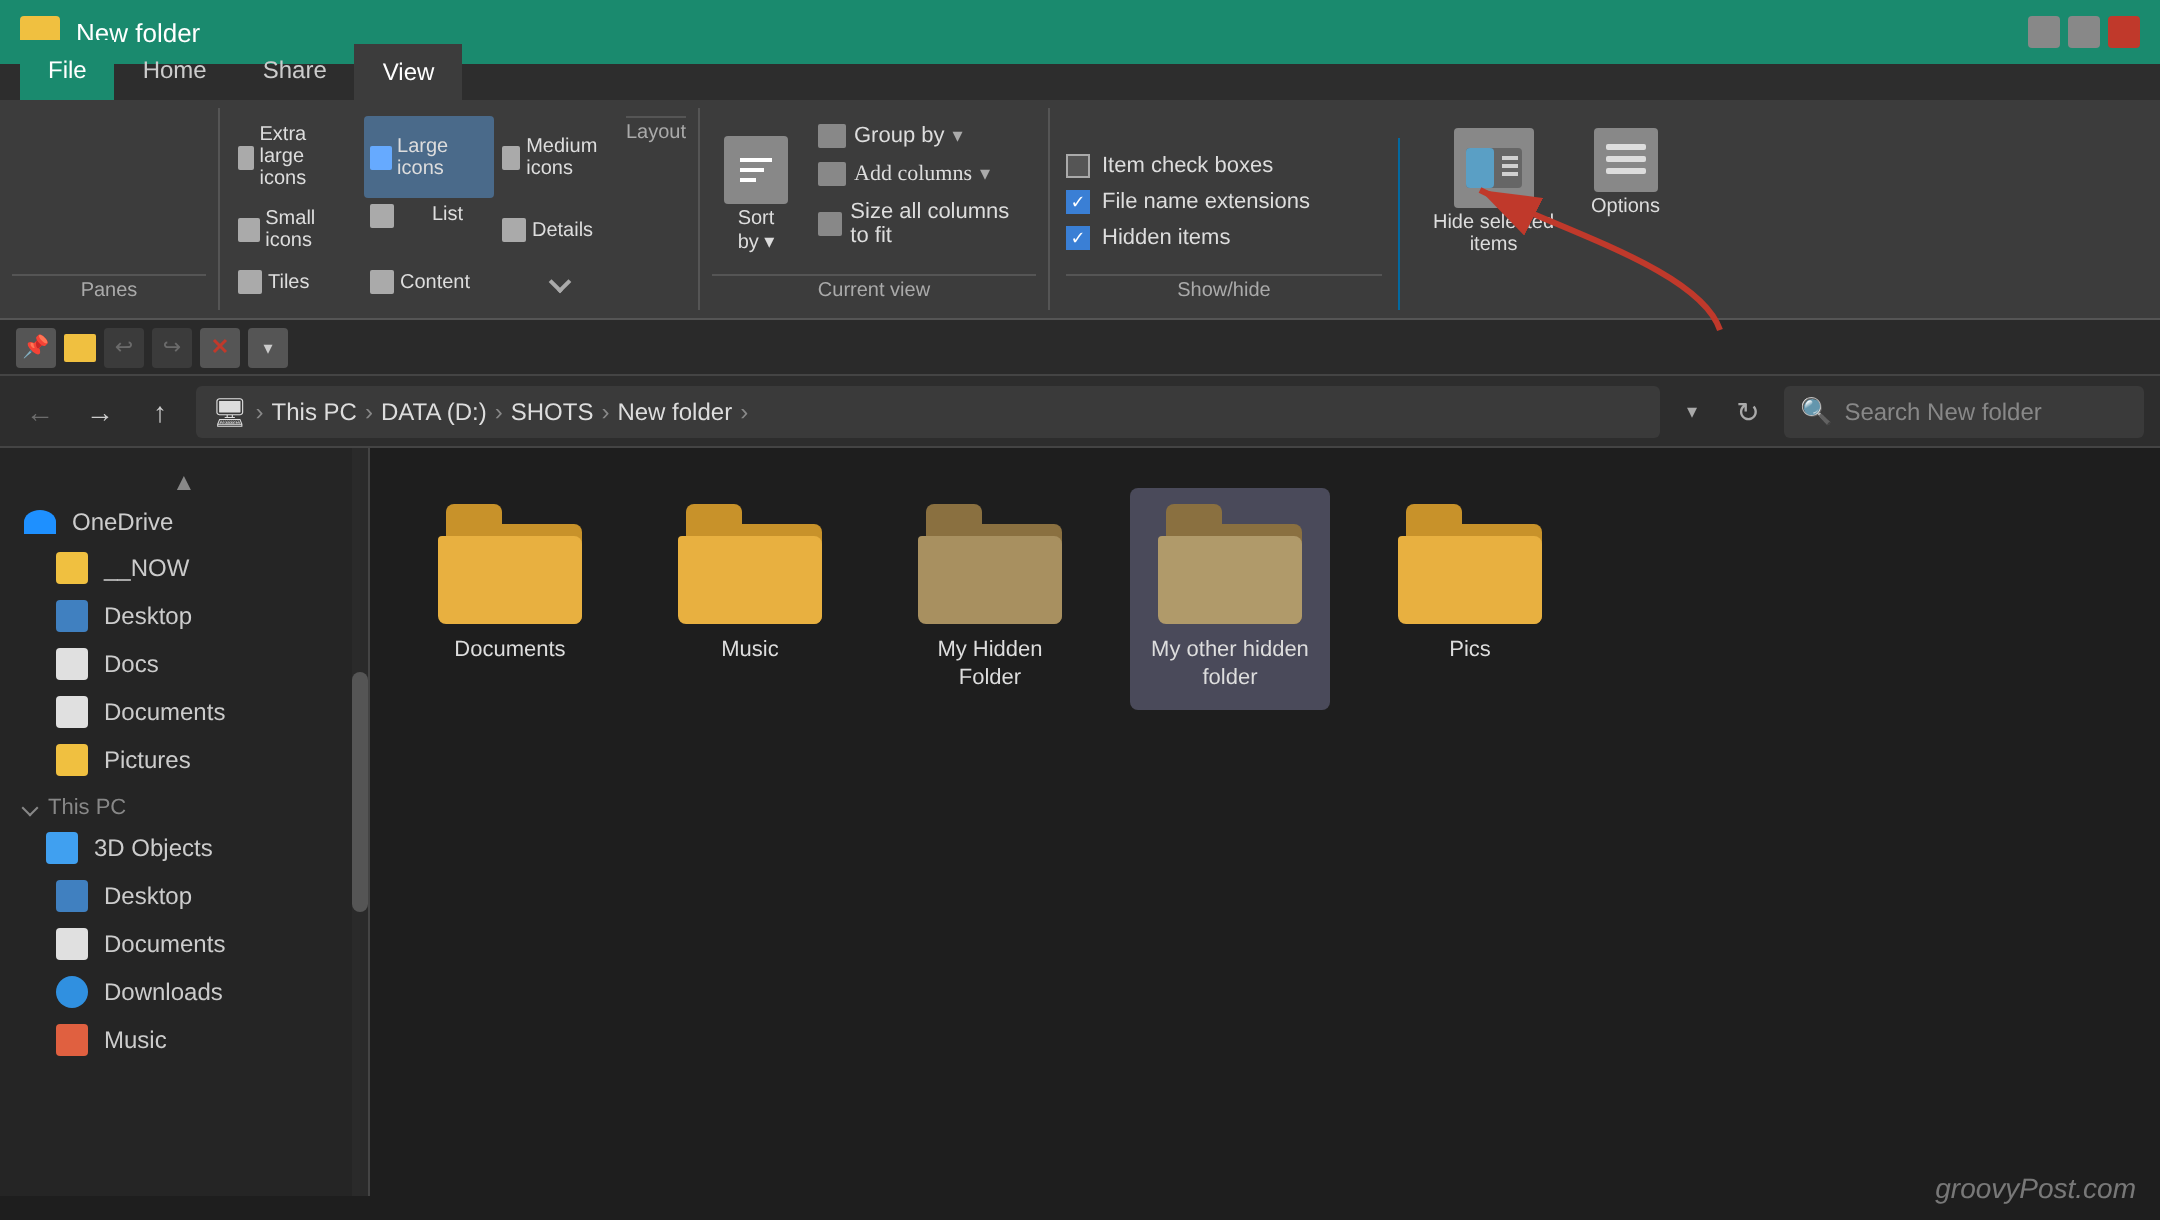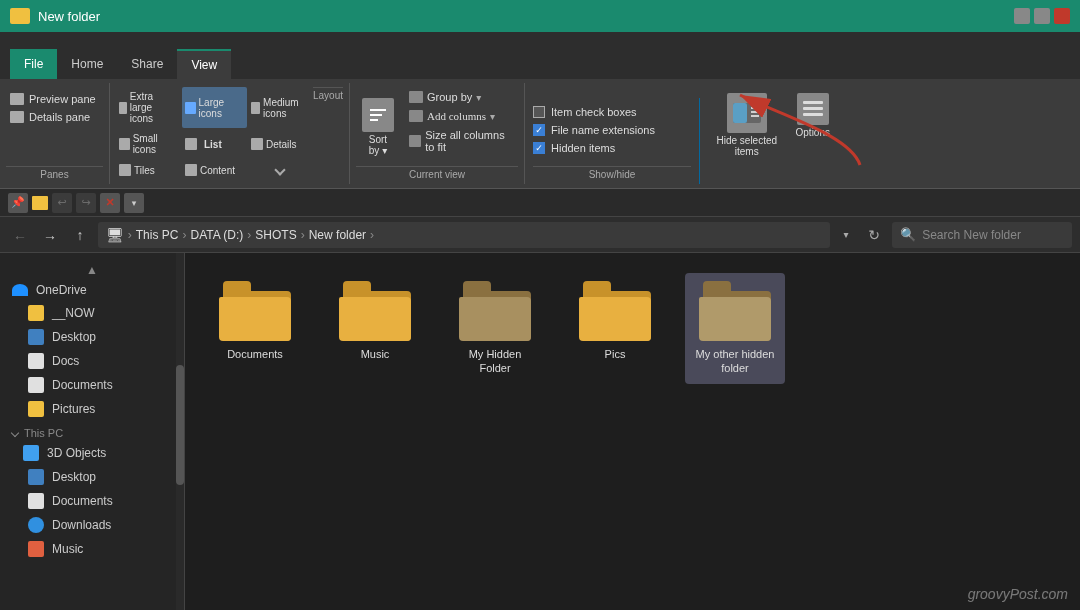--- a/index.html
+++ b/index.html
@@ -42,21 +42,21 @@
       border-radius: 2px;
       cursor: pointer;
     }
 
     
     .ribbon-tabs {
       background: #2d2d2d;
       display: flex;
       align-items: flex-end;
       padding: 0 10px;
-      height: 47px;
+      height: 18px;
       border-bottom: none;
     }
     .ribbon-tab {
       padding: 5px 14px;
       font-size: 12px;
       color: #ccc;
       cursor: pointer;
       height: 30px;
       display: flex;
       align-items: center;
@@ -332,30 +332,20 @@
   <div class="ribbon-tab" style="background:#1a8a6e;color:#fff;">File</div>
   <div class="ribbon-tab">Home</div>
   <div class="ribbon-tab">Share</div>
   <div class="ribbon-tab active">View</div>
 </div>
 
 <div class="ribbon">
 
   <div style="display:flex;flex-direction:column;padding:4px 6px;border-right:1px solid #555;width:110px;">
     <div style="display:flex;flex:1;gap:4px;">
-      <div style="display:flex;flex-direction:column;gap:2px;flex:1;padding-top:4px;">
-        <div style="display:flex;align-items:center;gap:5px;padding:2px 4px;cursor:pointer;font-size:11px;color:#ddd;border-radius:2px;">
-          <div style="width:14px;height:12px;background:#aaa;border-radius:1px;"></div>
-          <span>Preview pane</span>
-        </div>
-        <div style="display:flex;align-items:center;gap:5px;padding:2px 4px;cursor:pointer;font-size:11px;color:#ddd;border-radius:2px;">
-          <div style="width:14px;height:12px;background:#aaa;border-radius:1px;"></div>
-          <span>Details pane</span>
-        </div>
-      </div>
     </div>
     <div style="font-size:10px;color:#aaa;text-align:center;padding-top:2px;border-top:1px solid #555;">Panes</div>
   </div>
 
   <div style="display:flex;flex-direction:row;padding:4px 6px;border-right:1px solid #555;width:240px;">
     <div style="display:flex;flex:1;gap:2px;">
       <div style="display:grid;grid-template-columns:1fr 1fr 1fr;gap:1px;flex:1;">
         <div style="display:flex;align-items:center;gap:3px;padding:2px 3px;cursor:pointer;font-size:10px;color:#ddd;border-radius:2px;">
           <div style="width:12px;height:12px;background:#aaa;border-radius:1px;"></div>
           <span>Extra large icons</span>
@@ -365,21 +355,21 @@
           <span>Large icons</span>
         </div>
         <div style="display:flex;align-items:center;gap:3px;padding:2px 3px;cursor:pointer;font-size:10px;color:#ddd;border-radius:2px;">
           <div style="width:12px;height:12px;background:#aaa;border-radius:1px;"></div>
           <span>Medium icons</span>
         </div>
         <div style="display:flex;align-items:center;gap:3px;padding:2px 3px;cursor:pointer;font-size:10px;color:#ddd;border-radius:2px;">
           <div style="width:12px;height:12px;background:#aaa;border-radius:1px;"></div>
           <span>Small icons</span>
         </div>
-        <div style="display:flex;align-items:center;gap:7px;padding:2px 3px;cursor:pointer;font-size:10px;color:#ddd;border-radius:2px;font-weight:bold;">
+        <div style="display:flex;align-items:flex-start;gap:19px;padding:2px 3px;cursor:pointer;font-size:10px;color:#ddd;border-radius:2px;">
           <div style="width:12px;height:12px;background:#aaa;border-radius:1px;"></div>
           <span>List</span>
         </div>
         <div style="display:flex;align-items:center;gap:3px;padding:2px 3px;cursor:pointer;font-size:10px;color:#ddd;border-radius:2px;">
           <div style="width:12px;height:12px;background:#aaa;border-radius:1px;"></div>
           <span>Details</span>
         </div>
         <div style="display:flex;align-items:center;gap:3px;padding:2px 3px;cursor:pointer;font-size:10px;color:#ddd;border-radius:2px;">
           <div style="width:12px;height:12px;background:#aaa;border-radius:1px;"></div>
           <span>Tiles</span>
@@ -592,36 +582,36 @@
 
     <div class="folder-item">
       <div class="folder-icon">
         <div style="background:#8a7040;position:absolute;top:0;left:4px;width:28px;height:12px;border-radius:4px 4px 0 0;"></div>
         <div style="background:#8a7040;position:absolute;bottom:0;left:4px;right:0;height:50px;border-radius:0 4px 4px 4px;"></div>
         <div style="background:#a89060;position:absolute;bottom:0;left:0;right:0;height:44px;border-radius:2px 4px 4px 4px;"></div>
       </div>
       <div class="folder-label">My Hidden Folder</div>
     </div>
 
+    <div class="folder-item folder-selected-hidden">
+      <div class="folder-icon">
+        <div style="background:#8a7040;position:absolute;top:0;left:4px;width:28px;height:12px;border-radius:4px 4px 0 0;"></div>
+        <div style="background:#8a7040;position:absolute;bottom:0;left:4px;right:0;height:50px;border-radius:0 4px 4px 4px;"></div>
+        <div style="background:#b09a6a;position:absolute;bottom:0;left:0;right:0;height:44px;border-radius:2px 4px 4px 4px;"></div>
+      </div>
+      <div class="folder-label">My other hidden folder</div>
+    </div>
+
     <div class="folder-item">
       <div class="folder-icon">
         <div style="background:#c8922a;position:absolute;top:0;left:4px;width:28px;height:12px;border-radius:4px 4px 0 0;"></div>
         <div style="background:#c8922a;position:absolute;bottom:0;left:4px;right:0;height:50px;border-radius:0 4px 4px 4px;"></div>
         <div style="background:#e8b040;position:absolute;bottom:0;left:0;right:0;height:44px;border-radius:2px 4px 4px 4px;"></div>
       </div>
       <div class="folder-label">Pics</div>
-    </div>
-
-    <div class="folder-item folder-selected-hidden">
-      <div class="folder-icon">
-        <div style="background:#8a7040;position:absolute;top:0;left:4px;width:28px;height:12px;border-radius:4px 4px 0 0;"></div>
-        <div style="background:#8a7040;position:absolute;bottom:0;left:4px;right:0;height:50px;border-radius:0 4px 4px 4px;"></div>
-        <div style="background:#b09a6a;position:absolute;bottom:0;left:0;right:0;height:44px;border-radius:2px 4px 4px 4px;"></div>
-      </div>
-      <div class="folder-label">My other hidden folder</div>
     </div>
   </div>
 </div>
 
 <svg style="position:absolute;left:720px;top:75px;width:160px;height:100px;pointer-events:none;z-index:200;">
   <defs>
     <marker id="arrowhead" markerWidth="10" markerHeight="7" refX="10" refY="3.5" orient="auto">
       <polygon points="0 0, 10 3.5, 0 7" fill="#c0392b"></polygon>
     </marker>
   </defs>

